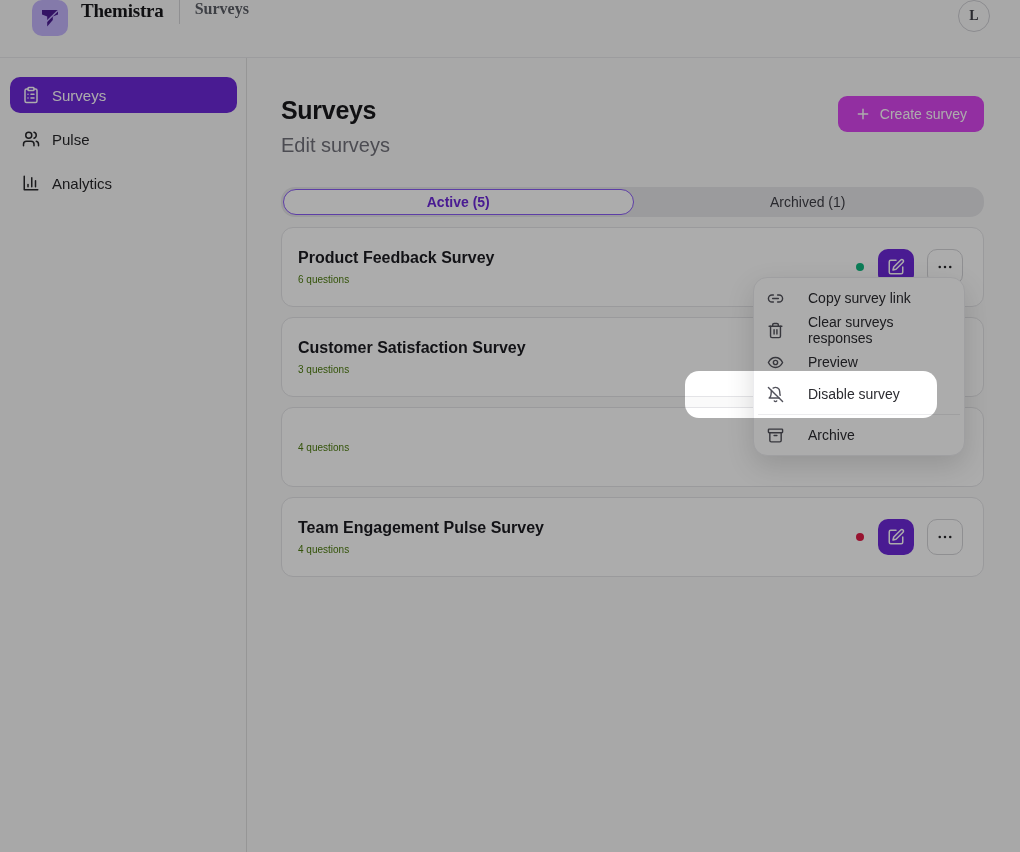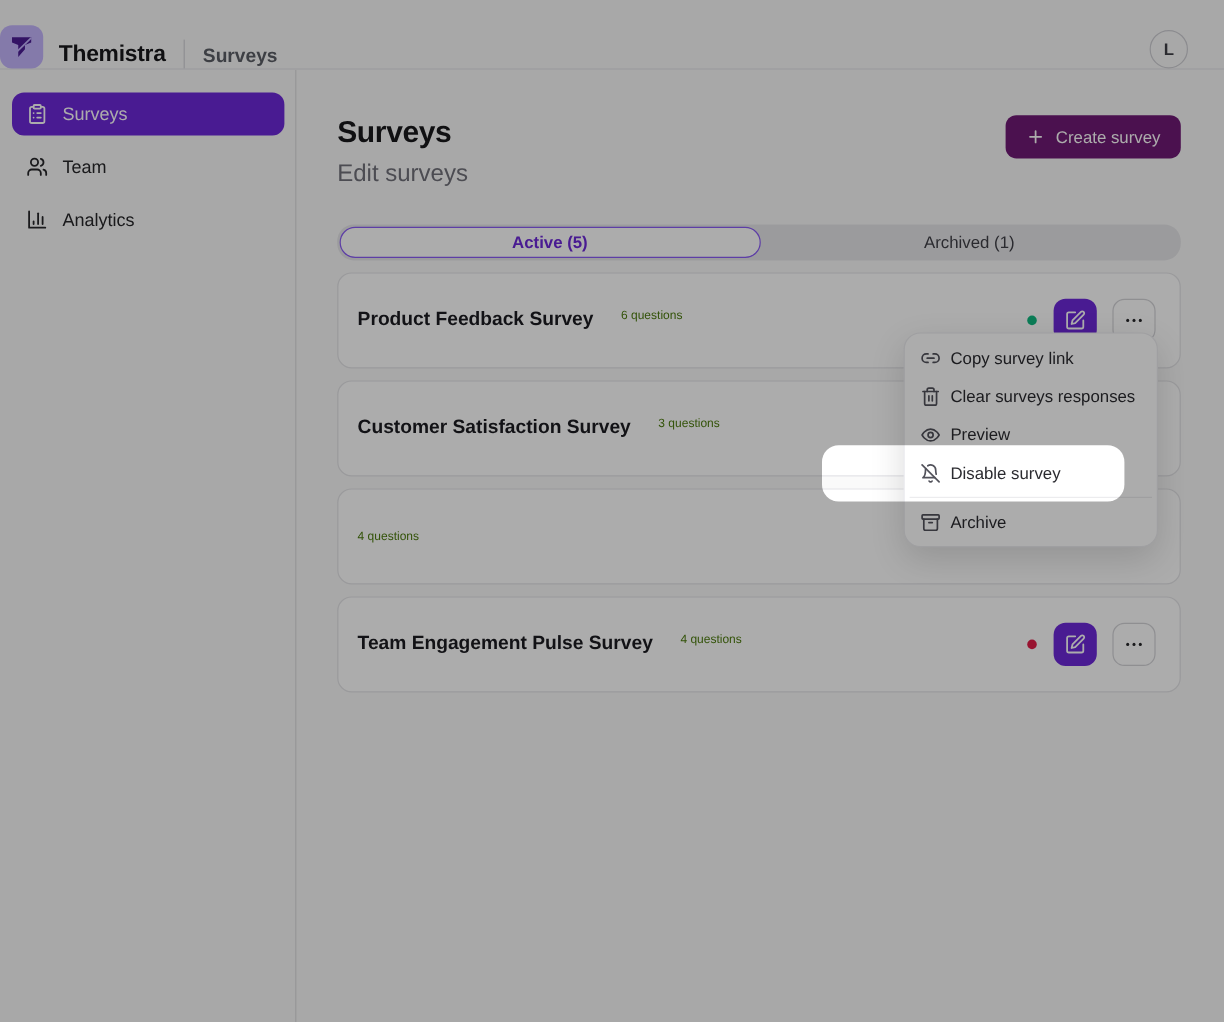--- a/index.html
+++ b/index.html
@@ -5,23 +5,23 @@
   * { box-sizing: border-box; margin: 0; padding: 0; }
   html, body { margin: 0; background: #9e9ea2; }
   body { font-family: "Liberation Sans", "DejaVu Sans", sans-serif; }
   #app {
     position: relative; width: 1020px; height: 852px;
     background: #fafafa; overflow: hidden;
   }
 
   
   .header {
-    height: 58px; display: flex; align-items: flex-end;
-    padding: 0 30px 0 0; background: #fafafa;
-    border-bottom: 1px solid #e7e7ea; position: relative; z-index: 1;
+    height: 58px; display: flex; align-items: flex-start;
+    padding: 0 30px 0 32px; background: #fafafa;
+    border-bottom: 1px solid #e7e7ea; position: relative; z-index: 1; font-family: Liberation Serif, serif;
   }
   .logo-box {
     width: 36px; height: 36px; border-radius: 10px; background: #c4b5fd;
     display: flex; align-items: center; justify-content: center; flex: 0 0 auto;
   }
   .brand { font-size: 19px; font-weight: 700; color: #18181b; margin-left: 13px; letter-spacing: -0.2px; }
   .crumb-divider { width: 1px; height: 24px; background: #d4d4d8; margin: 0 15px; }
   .breadcrumb { font-size: 16px; font-weight: 600; color: #5b5e66; }
   .avatar {
     margin-left: auto; width: 32px; height: 32px; border-radius: 50%;
@@ -44,21 +44,21 @@
   .side-item.active { background: #6d28d9; color: #ffffff; }
 
   .main { flex: 1; padding: 38px 36px 0 34px; }
 
   
   .page-head { display: flex; align-items: flex-start; justify-content: space-between; }
   .page-title { font-size: 25px; font-weight: 700; color: #18181b; letter-spacing: -0.3px; }
   .page-subtitle { margin-top: 9px; font-size: 20px; color: #71717a; }
   .create-btn {
     height: 36px; padding: 0 17px; border: none; border-radius: 9px;
-    background: #701a75; color: #fff; font-family: inherit;
+    background: #d946ef; color: #fff; font-family: inherit;
     font-size: 14px; font-weight: 500; display: flex; align-items: center; gap: 9px;
     cursor: pointer;
   }
 
   
   .tabs {
     margin-top: 30px; height: 30px; background: #e6e6e9; border-radius: 14px;
     display: flex; padding: 2px;
   }
   .tab {
@@ -68,21 +68,21 @@
   .tab.active {
     background: #ffffff; border: 1px solid #8b5cf6; color: #6d28d9; font-weight: 600;
   }
 
   
   .card-list { margin-top: 10px; }
   .survey-card {
     height: 80px; background: #ffffff; border: 1px solid #e4e4e7; border-radius: 12px;
     display: flex; align-items: center; padding: 0 20px 0 16px; margin-bottom: 10px;
   }
-  .card-text { display: flex; flex-direction: row; gap: 23px; }
+  .card-text { display: flex; flex-direction: column; gap: 7px; }
   .card-title { font-size: 16px; font-weight: 600; color: #1c1c21; }
   .card-meta { font-size: 10px; color: #4d7c0f; }
   .card-controls { margin-left: auto; display: flex; align-items: center; }
   .status-dot { width: 8px; height: 8px; border-radius: 50%; margin-right: 14px; }
   .icon-btn {
     width: 36px; height: 36px; border-radius: 10px; display: flex;
     align-items: center; justify-content: center; cursor: pointer; border: none;
     background: transparent; font-family: inherit;
   }
   .edit-btn { background: #6d28d9; color: #fff; margin-right: 13px; }
@@ -91,21 +91,21 @@
   .survey-card:nth-child(3) .card-controls { visibility: hidden; }
 
   
   .context-menu {
     position: absolute; left: 753px; top: 277px; width: 212px;
     background: #ffffff; border: 1px solid #ececef; border-radius: 14px;
     padding: 4px; z-index: 50;
     box-shadow: 0 10px 28px rgba(0,0,0,0.14);
   }
   .menu-item {
-    height: 32px; display: flex; align-items: center; gap: 8px;
+    height: 32px; display: flex; align-items: center; gap: 24px;
     padding: 0 9px; border-radius: 8px; font-size: 14px; color: #2b2b30; cursor: pointer;
   }
   .menu-item svg { color: #52525b; flex: 0 0 auto; }
   .menu-separator { height: 1px; background: #ececee; margin: 4px 0; }
 
   
   .spotlight {
     position: absolute; left: 685px; top: 371px; width: 252px; height: 47px;
     border-radius: 14px; z-index: 100; pointer-events: none;
     box-shadow: 0 0 0 2000px rgba(0,0,0,0.325);
@@ -140,21 +140,21 @@
         </svg>
         <span>Surveys</span>
       </div>
       <div class="side-item">
         <svg width="18" height="18" viewBox="0 0 24 24" fill="none" stroke="currentColor" stroke-width="2" stroke-linecap="round" stroke-linejoin="round">
           <path d="M16 21v-2a4 4 0 0 0-4-4H6a4 4 0 0 0-4 4v2"></path>
           <circle cx="9" cy="7" r="4"></circle>
           <path d="M22 21v-2a4 4 0 0 0-3-3.87"></path>
           <path d="M16 3.13a4 4 0 0 1 0 7.75"></path>
         </svg>
-        <span>Team</span>
+        <span>Pulse</span>
       </div>
       <div class="side-item">
         <svg width="18" height="18" viewBox="0 0 24 24" fill="none" stroke="currentColor" stroke-width="2" stroke-linecap="round" stroke-linejoin="round">
           <path d="M3 3v18h18"></path>
           <path d="M18 17V9"></path>
           <path d="M13 17V5"></path>
           <path d="M8 17v-3"></path>
         </svg>
         <span>Analytics</span>
       </div>

